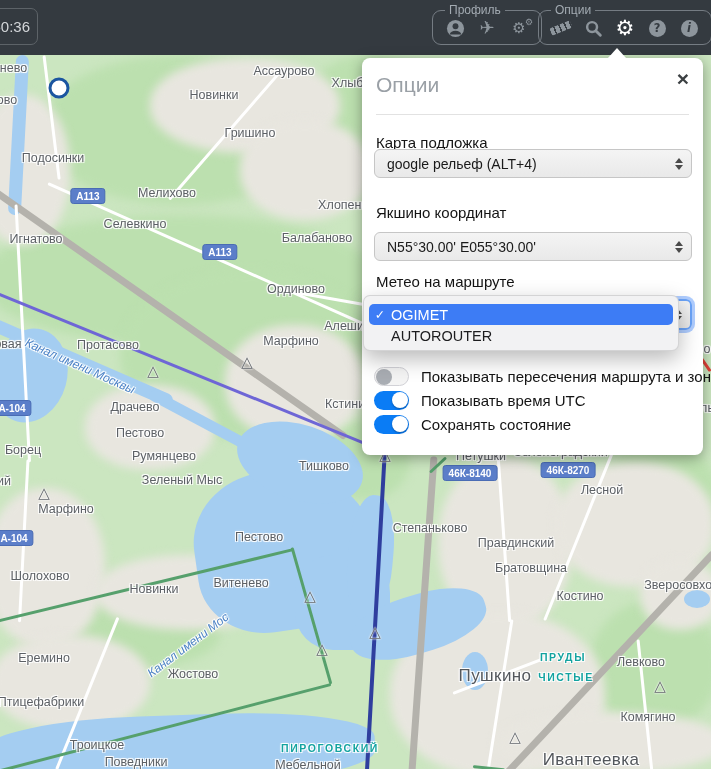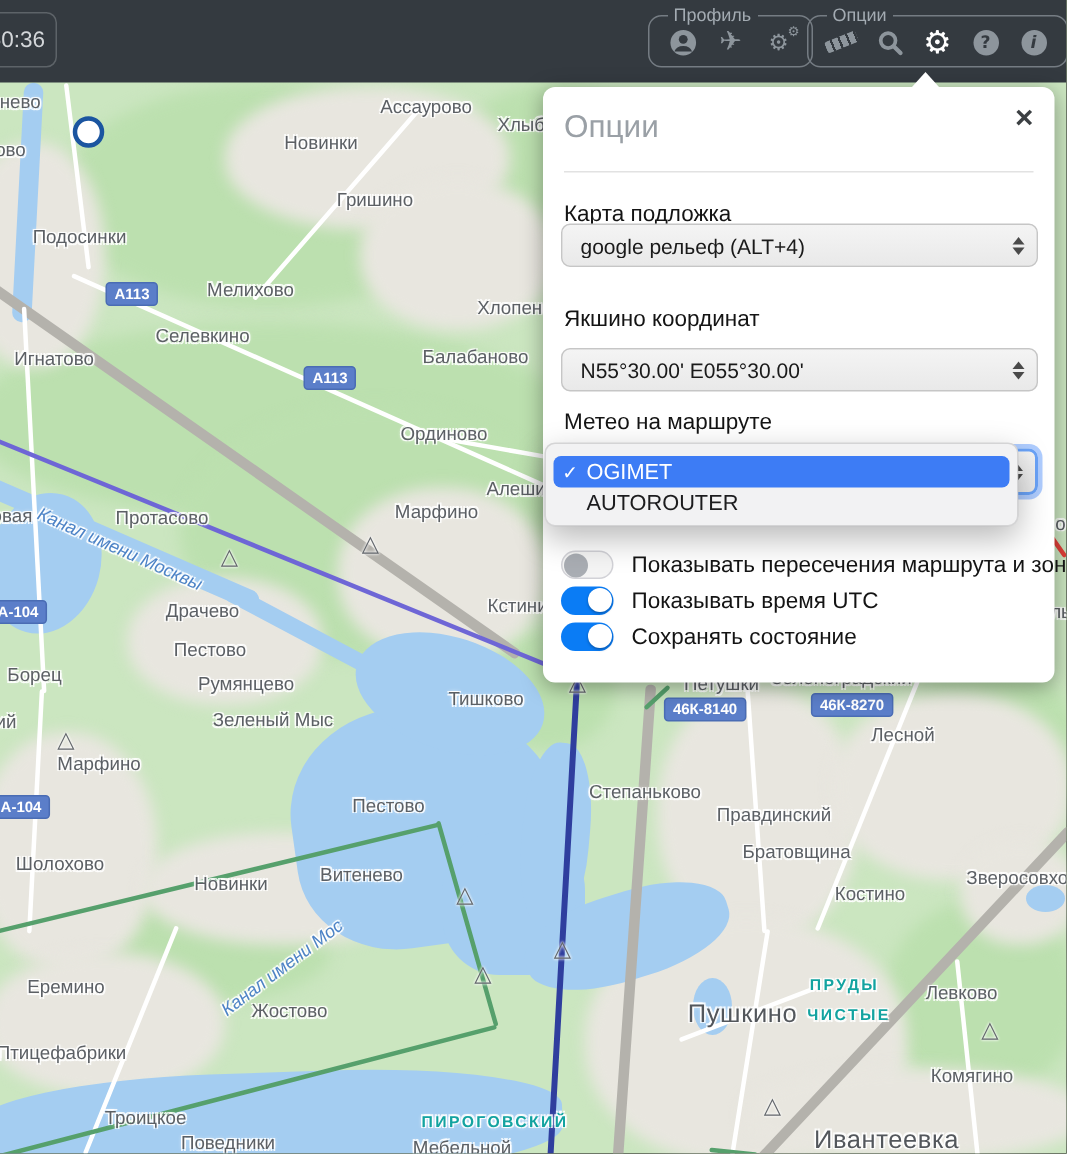--- a/index.html
+++ b/index.html
@@ -189,21 +189,21 @@
         <div class="map-label" style="left: 259px; top: 537px;">Пестово</div>
         <div class="map-label" style="left: 40px; top: 576px;">Шолохово</div>
         <div class="map-label" style="left: 241px; top: 583px;">Витенево</div>
         <div class="map-label" style="left: 154px; top: 589px;">Новинки</div>
         <div class="map-label" style="left: 681px; top: 585px;">Зверосовхоз</div>
         <div class="map-label water-label" style="left: 188px; top: 645px; transform: translate(-50%, -50%) rotate(-37deg);">Канал имени Мос</div>
         <div class="map-label" style="left: 193px; top: 674px;">Жостово</div>
         <div class="map-label" style="left: 44px; top: 658px;">Еремино</div>
         <div class="map-label" style="left: 41px; top: 702px;">Птицефабрики</div>
         <div class="map-label" style="left: 97px; top: 745px;">Троицкое</div>
-        <div class="map-label" style="left: 152px; top: 762px;">Поведники</div>
+        <div class="map-label" style="left: 136px; top: 762px;">Поведники</div>
         <div class="map-label district" style="left: 330px; top: 748px;">ПИРОГОВСКИЙ</div>
         <div class="map-label" style="left: 308px; top: 765px;">Мебельной</div>
         <div class="map-label lg" style="left: 591px; top: 760px;">Ивантеевка</div>
         <div class="map-label lg" style="left: 495px; top: 676px;">Пушкино</div>
         <div class="map-label district" style="left: 566px; top: 645px; margin-top: 32px;">ЧИСТЫЕ</div>
         <div class="map-label district" style="left: 563px; top: 657px;">ПРУДЫ</div>
         <div class="map-label" style="left: 641px; top: 662px;">Левково</div>
         <div class="map-label" style="left: 648px; top: 717px;">Комягино</div>
         <div class="map-label" style="left: 430px; top: 528px;">Степаньково</div>
         <div class="map-label" style="left: 516px; top: 543px;">Правдинский</div>

